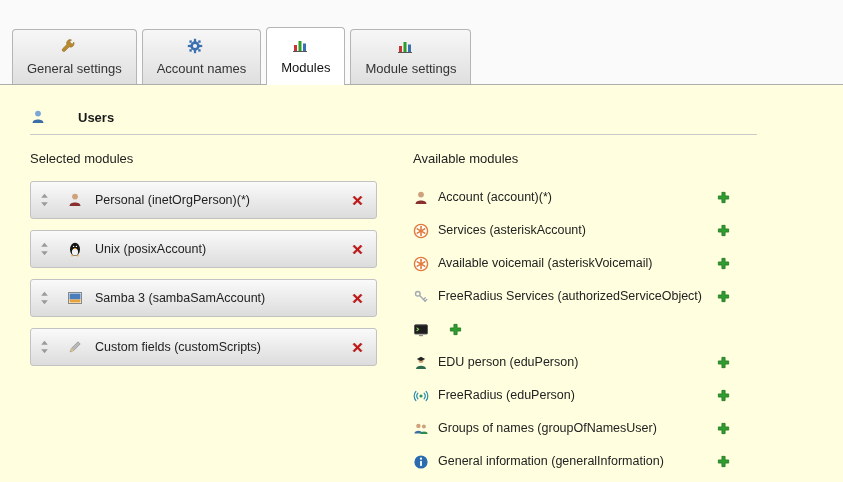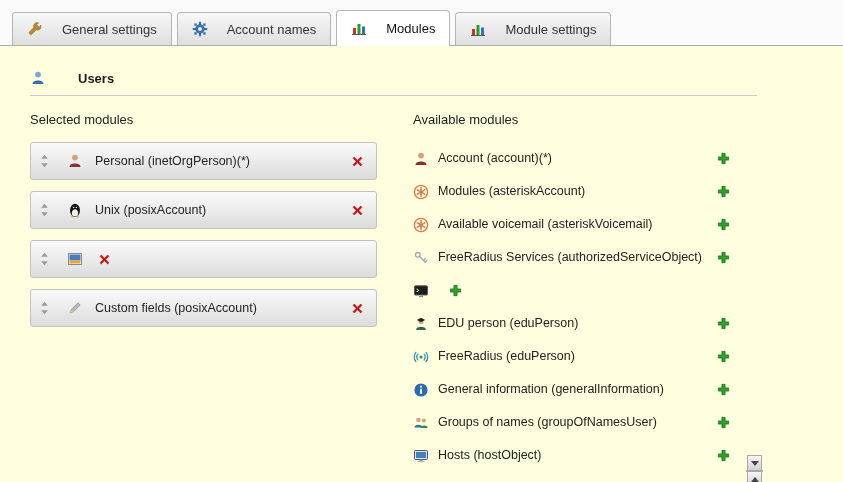--- a/index.html
+++ b/index.html
@@ -17,25 +17,25 @@
     padding: 10px 10px 0 12px;
     background: #fafafa;
     border-bottom: 1px solid #adadad;
   }
   .tab {
     display: flex; align-items: center; gap: 7px;
     padding: 8px 14px;
     background: linear-gradient(#f7f7f7, #dfdfdf);
     border: 1px solid #b5b5b5; border-bottom: none;
     border-radius: 4px 4px 0 0;
-    font-size: 13px; color: #333; cursor: pointer; white-space: nowrap;
+    font-size: 13px; color: #333; cursor: pointer; white-space: nowrap; flex-direction: column;
   }
   .tab.active {
     background: #fff; color: #111;
-    margin-bottom: -1px; padding-bottom: 10px; padding-top: 9px;
+    margin-bottom: -1px; padding-bottom: 10px; padding-top: 9px; margin-top: 17px;
   }
 
   
   .content { padding: 24px 0 0 30px; }
   .section-head { display: flex; align-items: center; gap: 20px; font-size: 13px; font-weight: bold; }
   .rule { border: none; border-top: 1px solid #c9c9c9; margin: 9px 0 0 0; width: 727px; }
   .cols { display: flex; gap: 36px; margin-top: 16px; }
   .col-left  { width: 347px; }
   .col-right { width: 350px; }
   .col-heading { font-size: 13px; color: #222; margin-bottom: 15px; }
@@ -300,39 +300,40 @@
     <span class="drag">
       <svg viewBox="0 0 10 16" aria-hidden="true">
                   <use href="#drag-icon"></use>
                 </svg>
     </span>
     <span class="mod-icon">
                 <svg class="ic" aria-hidden="true">
                   <use href="#samba-icon"></use>
                 </svg>
               </span>
+    <span class="mod-label">Samba 3 (sambaSamAccount)</span>
     <button class="icon-btn">
       <svg viewBox="0 0 16 16" aria-hidden="true">
                   <use href="#delete-icon"></use>
                 </svg>
     </button>
   </div>
 
   <div class="sel-row">
     <span class="drag">
       <svg viewBox="0 0 10 16" aria-hidden="true">
                   <use href="#drag-icon"></use>
                 </svg>
     </span>
     <span class="mod-icon">
                 <svg class="ic" aria-hidden="true">
                   <use href="#pencil-icon"></use>
                 </svg>
               </span>
-    <span class="mod-label">Custom fields (posixAccount)</span>
+    <span class="mod-label">Custom fields (customScripts)</span>
     <button class="icon-btn">
       <svg viewBox="0 0 16 16" aria-hidden="true">
                   <use href="#delete-icon"></use>
                 </svg>
     </button>
   </div>
 </div>
       </div>
 
       <div class="col-right">
@@ -352,21 +353,21 @@
                   </svg>
     </button>
   </div>
 
   <div class="avail-row">
     <span class="mod-icon">
                   <svg class="ic" aria-hidden="true">
                     <use href="#asterisk-icon"></use>
                   </svg>
                 </span>
-    <span class="mod-label">Modules (asteriskAccount)</span>
+    <span class="mod-label">Services (asteriskAccount)</span>
     <button class="icon-btn add-btn">
       <svg viewBox="0 0 16 16" aria-hidden="true">
                     <use href="#plus-icon"></use>
                   </svg>
     </button>
   </div>
 
   <div class="avail-row">
     <span class="mod-icon">
                   <svg class="ic" aria-hidden="true">
@@ -432,38 +433,38 @@
     <button class="icon-btn add-btn">
       <svg viewBox="0 0 16 16" aria-hidden="true">
                     <use href="#plus-icon"></use>
                   </svg>
     </button>
   </div>
 
   <div class="avail-row">
     <span class="mod-icon">
                   <svg class="ic" aria-hidden="true">
+                    <use href="#group-icon"></use>
+                  </svg>
+                </span>
+    <span class="mod-label">Groups of names (groupOfNamesUser)</span>
+    <button class="icon-btn add-btn">
+      <svg viewBox="0 0 16 16" aria-hidden="true">
+                    <use href="#plus-icon"></use>
+                  </svg>
+    </button>
+  </div>
+
+  <div class="avail-row">
+    <span class="mod-icon">
+                  <svg class="ic" aria-hidden="true">
                     <use href="#info-icon"></use>
                   </svg>
                 </span>
     <span class="mod-label">General information (generalInformation)</span>
-    <button class="icon-btn add-btn">
-      <svg viewBox="0 0 16 16" aria-hidden="true">
-                    <use href="#plus-icon"></use>
-                  </svg>
-    </button>
-  </div>
-
-  <div class="avail-row">
-    <span class="mod-icon">
-                  <svg class="ic" aria-hidden="true">
-                    <use href="#group-icon"></use>
-                  </svg>
-                </span>
-    <span class="mod-label">Groups of names (groupOfNamesUser)</span>
     <button class="icon-btn add-btn">
       <svg viewBox="0 0 16 16" aria-hidden="true">
                     <use href="#plus-icon"></use>
                   </svg>
     </button>
   </div>
 
   <div class="avail-row">
     <span class="mod-icon">
                   <svg class="ic" aria-hidden="true">

